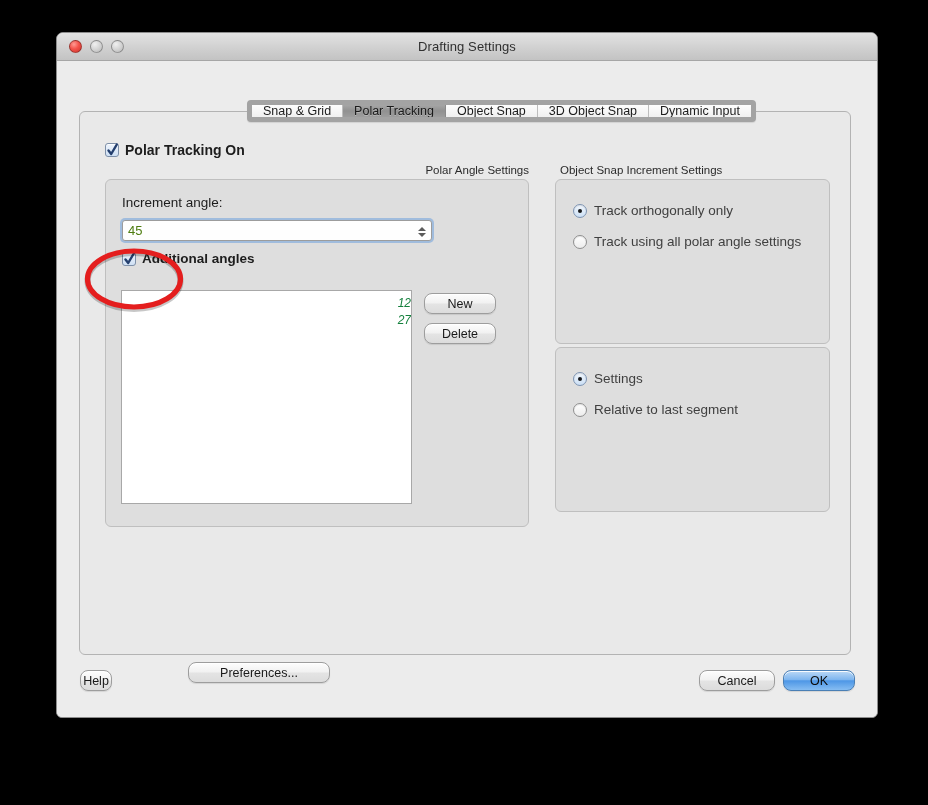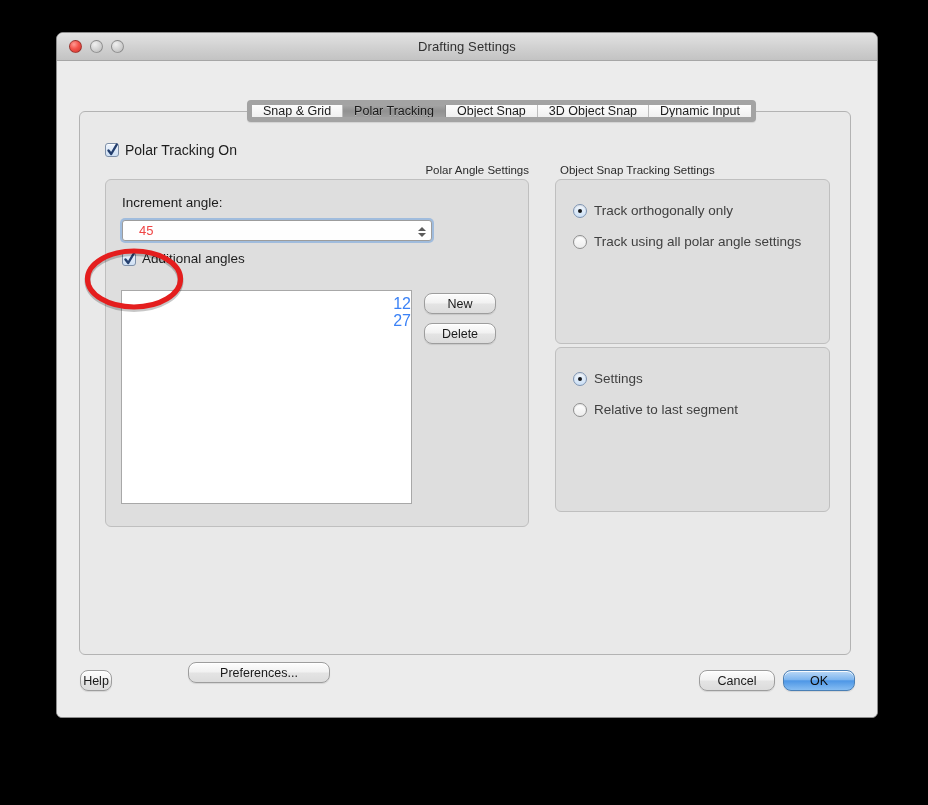--- a/index.html
+++ b/index.html
@@ -117,21 +117,21 @@
   .checkbox {
     width: 14px; height: 14px;
     border-radius: 3px;
     border: 1px solid #7d8fa8;
     background: linear-gradient(to bottom, #eef4fc 0%, #cfe0f4 100%);
     position: relative;
     flex: 0 0 auto;
     box-shadow: inset 0 1px 0 rgba(255,255,255,0.8);
   }
   .checkbox svg { position: absolute; left: 0; top: -2px; }
-  .cb-label { font-size: 14px; color: #1d1d1d; }
+  .cb-label { font-size: 14px; color: #1d1d1d; font-weight: bold; }
 
   
   .grouplabel {
     font-size: 11.5px;
     color: #2b2b2b;
     margin-bottom: 3px;
   }
   .groupbox {
     background: #dedede;
     border: 1px solid #bfbfbf;
@@ -143,46 +143,47 @@
     position: relative;
     height: 21px;
     background: #fefefe;
     border: 1px solid #9c9c9c;
     border-radius: 3px;
     display: flex;
     align-items: center;
     box-shadow: 0 0 0 2px rgba(110,160,220,0.55);
   }
   .combofield .val {
-    font-size: 13px; color: #ef4444;
-    padding-left: 16px;
+    font-size: 13px; color: #4d7c0f;
+    padding-left: 5px;
   }
   .stepper {
     position: absolute;
     right: 4px; top: 2px;
     width: 11px; height: 17px;
     display: flex; flex-direction: column;
     align-items: center; justify-content: center;
     gap: 2px;
   }
   .stepper .arw { width: 0; height: 0; border-left: 4px solid transparent; border-right: 4px solid transparent; }
   .stepper .up { border-bottom: 4px solid #5b5b5b; }
   .stepper .dn { border-top: 4px solid #5b5b5b; }
 
   
   .listbox {
     background: #ffffff;
     border: 1px solid #a8a8a8;
     overflow: hidden;
   }
   .listitem {
-    font-size: 16px;
-    color: #3b82f6;
+    font-size: 12px;
+    color: #15803d;
     padding: 1px 0 1px 9px;
     line-height: 15px;
+    font-style: italic;
   }
 
   
   .btn {
     display: inline-flex;
     align-items: center;
     justify-content: center;
     height: 21px;
     padding: 0 11px;
     font-size: 12.5px;
@@ -304,21 +305,21 @@
             <div class="listitem" style="margin-top:4px;">12</div>
             <div class="listitem">27</div>
           </div>
 
           <div class="btn" style="position:absolute; left:318px; top:113px; width:72px;">New</div>
           <div class="btn" style="position:absolute; left:318px; top:143px; width:72px;">Delete</div>
         </div>
       </div>
 
       <div style="position:absolute; left:475px; top:52px; width:275px;">
-        <div class="grouplabel" style="margin-left:5px;">Object Snap Tracking Settings</div>
+        <div class="grouplabel" style="margin-left:5px;">Object Snap Increment Settings</div>
         <div class="groupbox" style="height:165px; position:relative;">
           <div class="radio-row" style="position:absolute; left:17px; top:23px;">
             <span class="radio on"></span>
             <span class="radio-label">Track orthogonally only</span>
           </div>
           <div class="radio-row" style="position:absolute; left:17px; top:54px;">
             <span class="radio"></span>
             <span class="radio-label">Track using all polar angle settings</span>
           </div>
         </div>

